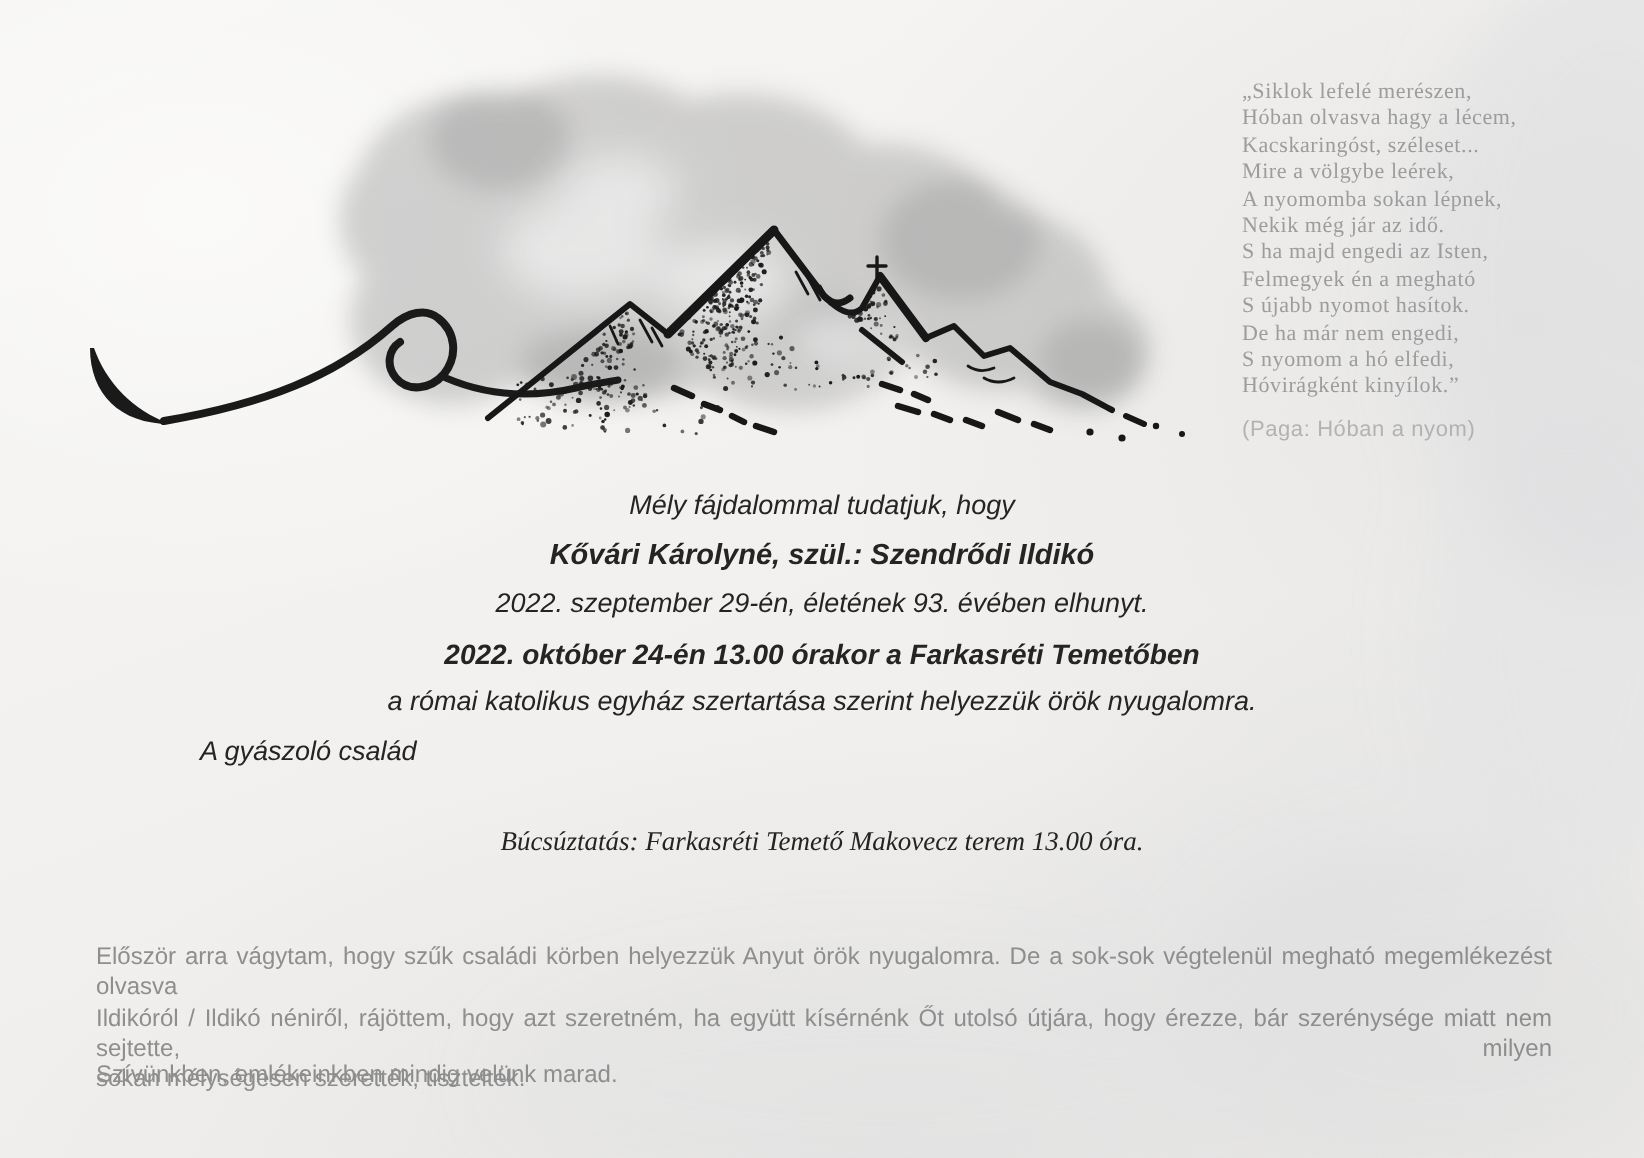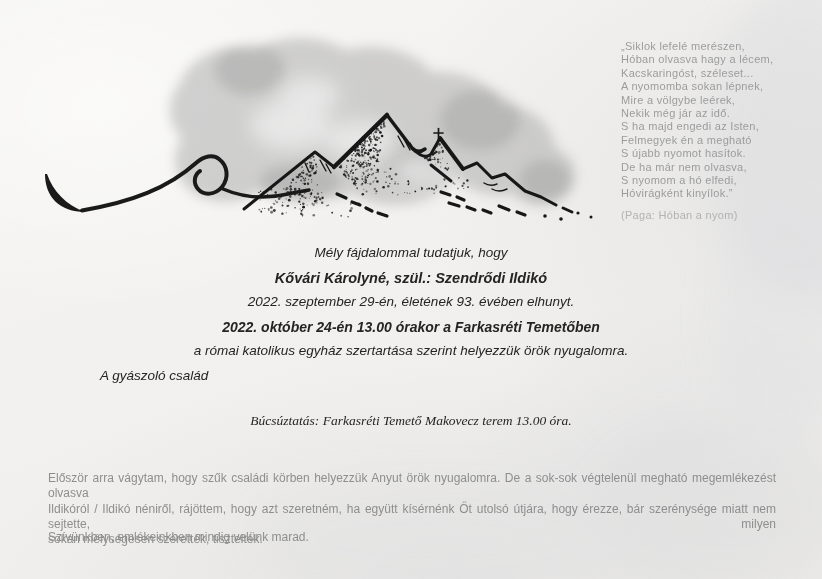--- a/index.html
+++ b/index.html
@@ -16,21 +16,21 @@
       radial-gradient(ellipse 300px 220px at 82% 78%, rgba(220,220,223,0.45), transparent 70%),
       linear-gradient(160deg, #f6f5f3 0%, #f1f0ee 55%, #ebeae8 100%);
   }
   .art{position:absolute;left:0;top:0;}
 
   .poem{
     position:absolute;left:621px;top:40px;width:190px;
     font-size:11px;line-height:13.4px;letter-spacing:0.3px;
     color:#9c9c9c;
   }
-  .poem-line{white-space:nowrap;}
+  .poem-line{white-space:nowrap;font-family:Liberation Serif, serif;}
   .poem-attr{margin-top:8px;color:#b2b2b2;white-space:nowrap;}
 
   .announce{
     position:absolute;left:100px;top:241px;width:622px;
     text-align:center;font-style:italic;
     font-size:13.5px;color:#242424;
   }
   .a-line{height:24.5px;line-height:24.5px;white-space:nowrap;}
   .a-line.name{font-weight:bold;font-size:14.5px;}
   .a-line.bold{font-weight:bold;font-size:14px;}
@@ -684,27 +684,27 @@
         <circle cx="467.4" cy="180.5" r="1.17" fill="#1a1a1a" opacity="0.94"></circle>
         <circle cx="463.7" cy="188.5" r="0.55" fill="#1a1a1a" opacity="0.72"></circle>
         <circle cx="445.8" cy="186.2" r="1.05" fill="#1a1a1a" opacity="0.61"></circle>
       </g>
   </svg>
 
   <div class="poem">
     <div class="poem-line">„Siklok lefelé merészen,</div>
     <div class="poem-line">Hóban olvasva hagy a lécem,</div>
     <div class="poem-line">Kacskaringóst, széleset...</div>
+    <div class="poem-line">Mire a völgybe leérek,</div>
     <div class="poem-line">A nyomomba sokan lépnek,</div>
-    <div class="poem-line">Mire a völgybe leérek,</div>
     <div class="poem-line">Nekik még jár az idő.</div>
     <div class="poem-line">S ha majd engedi az Isten,</div>
     <div class="poem-line">Felmegyek én a megható</div>
     <div class="poem-line">S újabb nyomot hasítok.</div>
-    <div class="poem-line">De ha már nem olvasva,</div>
+    <div class="poem-line">De ha már nem engedi,</div>
     <div class="poem-line">S nyomom a hó elfedi,</div>
     <div class="poem-line">Hóvirágként kinyílok.”</div>
     <div class="poem-attr">(Paga: Hóban a nyom)</div>
   </div>
 
   <div class="announce">
     <div class="a-line">Mély fájdalommal tudatjuk, hogy</div>
     <div class="a-line name">Kővári Károlyné, szül.: Szendrődi Ildikó</div>
     <div class="a-line">2022. szeptember 29-én, életének 93. évében elhunyt.</div>
     <div class="a-line bold">2022. október 24-én 13.00 órakor a Farkasréti Temetőben</div>

